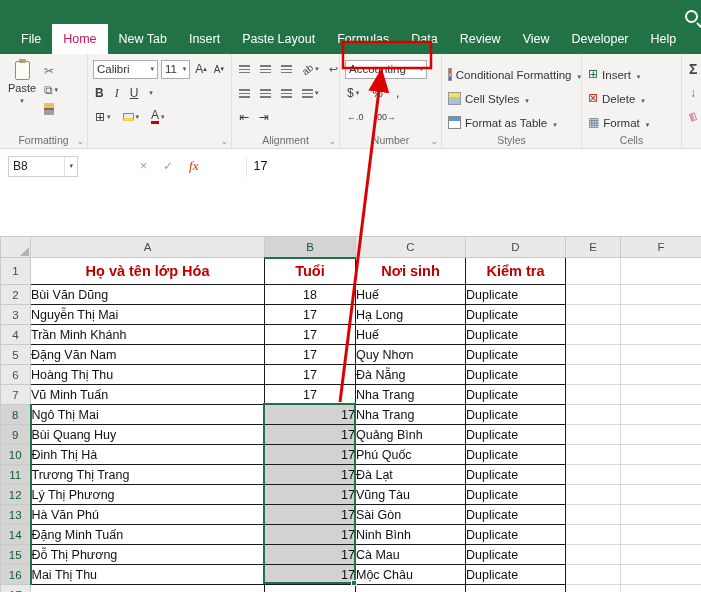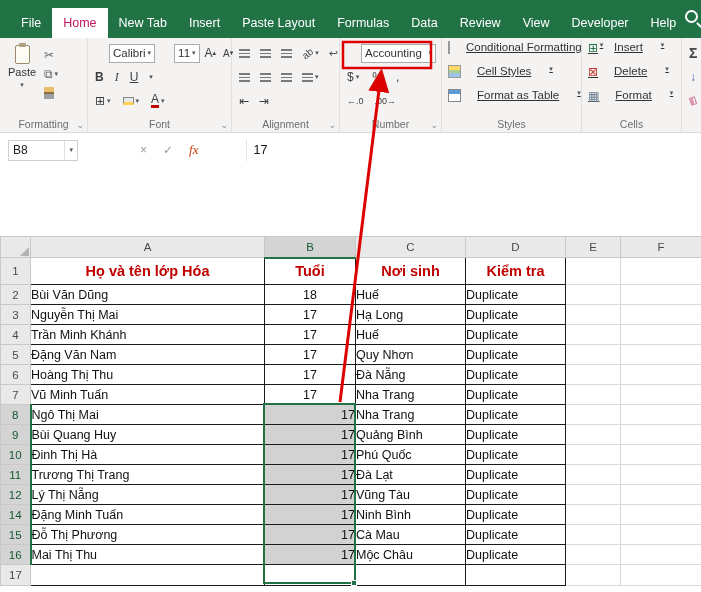--- a/index.html
+++ b/index.html
@@ -1,33 +1,33 @@
 <!DOCTYPE html>
 <html><head>
 <meta charset="utf-8">
 <style>
   * { margin:0; padding:0; box-sizing:border-box; }
   body { font-family:"Liberation Sans","DejaVu Sans",sans-serif; }
   .page { position:relative; width:701px; height:592px; background:#fff; overflow:hidden; }
 
   
-  .titlebar { position:relative; display:flex; align-items:flex-end; background:#217346; height:38px; padding-left:10px; }
+  .titlebar { position:relative; display:flex; align-items:flex-end; background:#217346; height:54px; padding-left:10px; }
   .tab { color:#fff; font-size:12.5px; padding:0 11px; height:30px; line-height:30px; cursor:default; white-space:nowrap; }
   .tab.active { background:#fff; color:#be185d; }
   .searchwrap { position:absolute; right:-6px; top:10px; width:22px; height:22px; }
   .mag { display:block; width:13px; height:13px; border:2px solid #fff; border-radius:50%; position:relative; }
   .mag::after { content:''; position:absolute; width:2px; height:6px; background:#fff; transform:rotate(-45deg); left:11px; top:10px; }
 
   
   .ribbon { display:flex; height:95px; background:#f5f3f2; border-bottom:1px solid #dcdad9; position:relative; }
   .group { position:relative; border-right:1px solid #e2e0df; padding-top:3px; flex-shrink:0; }
   .g-label { position:absolute; bottom:2px; left:0; right:0; text-align:center; font-size:10.5px; color:#6e6e6e; }
   .launcher { position:absolute; bottom:2px; right:3px; font-size:9px; color:#8a8a8a; }
   .frow { display:flex; align-items:center; height:24px; padding:0 5px; gap:3px; }
-  .combo { background:#fff; border:1px solid #ababab; height:19px; font-size:11.5px; color:#333; display:flex; align-items:center; justify-content:space-between; padding:0 3px;margin-left:16px; }
+  .combo { background:#fff; border:1px solid #ababab; height:19px; font-size:11.5px; color:#333; display:flex; align-items:center; justify-content:space-between; padding:0 3px; }
   .dd { font-size:7px; color:#555; margin-left:2px; }
   .ib { font-size:12px; color:#3f3f3f; padding:0 2px; display:inline-flex; align-items:center; }
   .ib.sm { font-size:9px; }
   sup { font-size:7px; }
 
   
   .clip-body { display:flex; }
   .paste { display:flex; flex-direction:column; align-items:center; width:44px; padding-top:4px; }
   .clipic { width:15px; height:19px; border:1px solid #9a8a6a; background:#fdfdf6; border-radius:2px; position:relative; }
   .clipic::before { content:''; position:absolute; top:-3px; left:3px; width:7px; height:4px; background:#b0a080; border-radius:1px; }
@@ -44,21 +44,21 @@
   .fillic { width:11px; height:8px; border:1px solid #888; background:#e9e9e9; display:inline-block; border-bottom:3px solid #ffd34d; }
   .fc { border-bottom:3px solid #c00000; line-height:11px; font-size:12px; }
 
   
   .li { width:11px; height:9px; display:inline-block;
         background:linear-gradient(#7a7a7a 0 1.5px,transparent 1.5px 3.5px,#7a7a7a 3.5px 5px,transparent 5px 7px,#7a7a7a 7px 8.5px,transparent 8.5px); }
   .ab { font-size:10px; transform:rotate(-40deg); display:inline-block; color:#444; }
   .wrapic { font-size:11px; color:#555; }
 
   
-  .srow { display:flex; align-items:flex-start; gap:16px; height:24px; padding-left:6px; font-size:11.5px; color:#333; white-space:nowrap;text-decoration:underline; }
+  .srow { display:flex; align-items:flex-end; gap:4px; height:24px; padding-left:6px; font-size:11.5px; color:#333; white-space:nowrap; }
   .cficon { width:13px; height:13px; background:linear-gradient(135deg,#e05a4e 0 40%,#f0b04a 40% 65%,#4472c4 65% 100%); border:1px solid #999; }
   .tblicon { width:13px; height:13px; background:linear-gradient(#5b9bd5 0 4px,#fff 4px); border:1px solid #888; }
   .csicon { width:13px; height:13px; background:linear-gradient(#ffd966 0 33%,#a9d08e 33% 66%,#9dc3e6 66% 100%); border:1px solid #999; }
   .greenic { color:#217346; font-size:12px; }
   .redic { color:#c0392b; font-size:12px; }
   .grayic { color:#6a7f93; font-size:12px; }
 
   
   .editing { border-right:none; flex:1; overflow:hidden; }
   .sig { font-size:14px; font-weight:bold; color:#444; }
@@ -170,21 +170,20 @@
           </span>
         <span class="ib">
             <span class="fillic"></span>
             <span class="dd">▾</span>
           </span>
         <span class="ib">
             <span class="fc">A</span>
             <span class="dd">▾</span>
           </span>
       </div>
-      <span class="g-label">Font</span>
       <span class="launcher">⌄</span>
     </div>
 
     <div class="group" style="width:108px">
       <div class="frow" style="gap:6px">
         <span class="ib">
             <span class="li"></span>
           </span>
         <span class="ib">
             <span class="li"></span>
@@ -426,23 +425,32 @@
           <th class="rn selr">11</th>
           <td class="blk">Trương Thị Trang</td>
           <td class="blk ar selcell">17</td>
           <td class="blk">Đà Lạt</td>
           <td class="blk">Duplicate</td>
           <td class="gridc"></td>
           <td class="gridc"></td>
         </tr>
         <tr class="dr">
           <th class="rn selr">12</th>
-          <td class="blk">Lý Thị Nẵng</td>
+          <td class="blk">Lý Thị Phương</td>
           <td class="blk ar selcell">17</td>
           <td class="blk">Vũng Tàu</td>
+          <td class="blk">Duplicate</td>
+          <td class="gridc"></td>
+          <td class="gridc"></td>
+        </tr>
+        <tr class="dr">
+          <th class="rn selr">13</th>
+          <td class="blk">Hà Văn Phú</td>
+          <td class="blk ar selcell">17</td>
+          <td class="blk">Sài Gòn</td>
           <td class="blk">Duplicate</td>
           <td class="gridc"></td>
           <td class="gridc"></td>
         </tr>
         <tr class="dr">
           <th class="rn selr">14</th>
           <td class="blk">Đặng Minh Tuấn</td>
           <td class="blk ar selcell">17</td>
           <td class="blk">Ninh Bình</td>
           <td class="blk">Duplicate</td>

